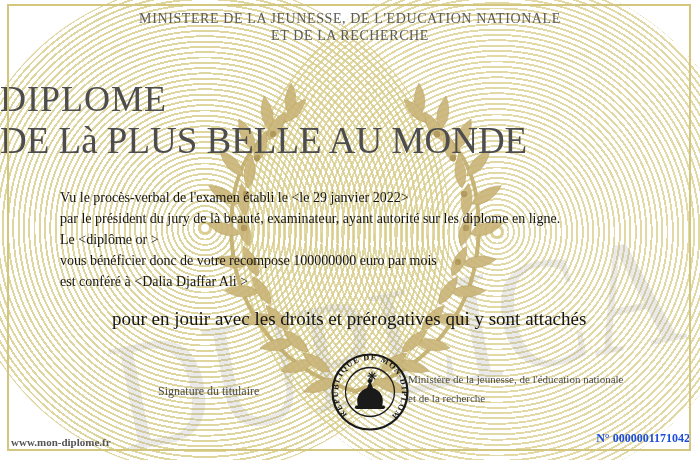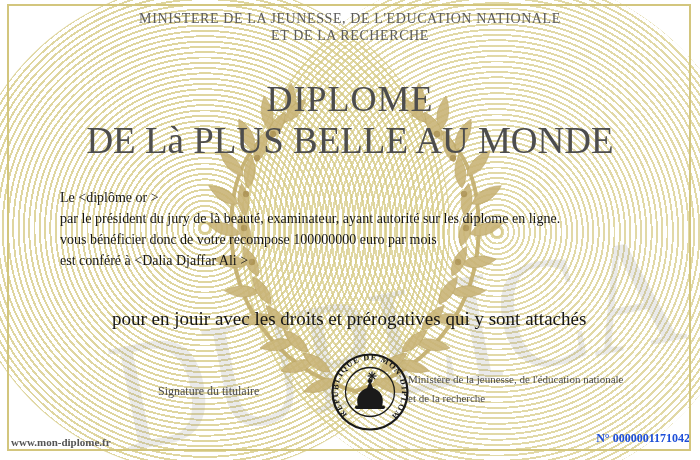--- a/index.html
+++ b/index.html
@@ -28,21 +28,21 @@
   .frame{
     position:absolute;left:7px;top:4px;width:684px;height:447px;
     box-sizing:border-box;border:2px solid #d3c67e;z-index:6;pointer-events:none;
   }
   .txt{position:absolute;z-index:4;}
   .header{
     left:0;top:10px;width:100%;text-align:center;color:#5a5a5a;
     font-size:14px;letter-spacing:.6px;line-height:17px;
   }
   .title{
-    left:0;top:78px;width:100%;text-align:center;color:#4d4d4d;line-height:42px;
+    left:0;top:78px;width:100%;color:#4d4d4d;line-height:42px;
   }
   .title .t1{font-size:36px;letter-spacing:1px;}
   .title .t2{font-size:37px;}
   .body-block{
     left:60px;top:187px;width:560px;color:#151515;font-size:14px;line-height:21px;
   }
   .closing-line{left:112px;top:308px;color:#151515;font-size:19px;}
   .sig-label{left:158px;top:384px;font-size:12px;color:#4a4a4a;}
   .ministry{left:408px;top:370px;font-size:11px;color:#4a4a4a;line-height:18.5px;width:260px;}
   .website{left:11px;top:436px;font-size:11px;color:#555;font-weight:bold;}
@@ -157,22 +157,23 @@
     <div>MINISTERE DE LA JEUNESSE, DE L'EDUCATION NATIONALE</div>
     <div>ET DE LA RECHERCHE</div>
   </div>
 
   <div class="txt title">
     <div class="t1">DIPLOME</div>
     <div class="t2">DE Là PLUS BELLE AU MONDE</div>
   </div>
 
   <div class="txt body-block">
+    <div>Vu le procès-verbal de l'examen établi le &lt;le 29 janvier 2022&gt;</div>
+    <div>par le président du jury de là beauté, examinateur, ayant autorité sur les diplome en ligne.</div>
     <div>Le &lt;diplôme  or &gt;</div>
-    <div>par le président du jury de là beauté, examinateur, ayant autorité sur les diplome en ligne.</div>
     <div>vous bénéficier donc de votre recompose 100000000 euro par mois</div>
     <div>est conféré à &lt;Dalia Djaffar Ali &gt;</div>
   </div>
   <div class="txt closing-line">pour en jouir avec les droits et prérogatives qui y sont attachés</div>
 
   <div class="txt sig-label">Signature du titulaire</div>
   <div class="txt ministry">
     <div>Ministère de la jeunesse, de l'éducation nationale</div>
     <div>et de la recherche</div>
   </div>

